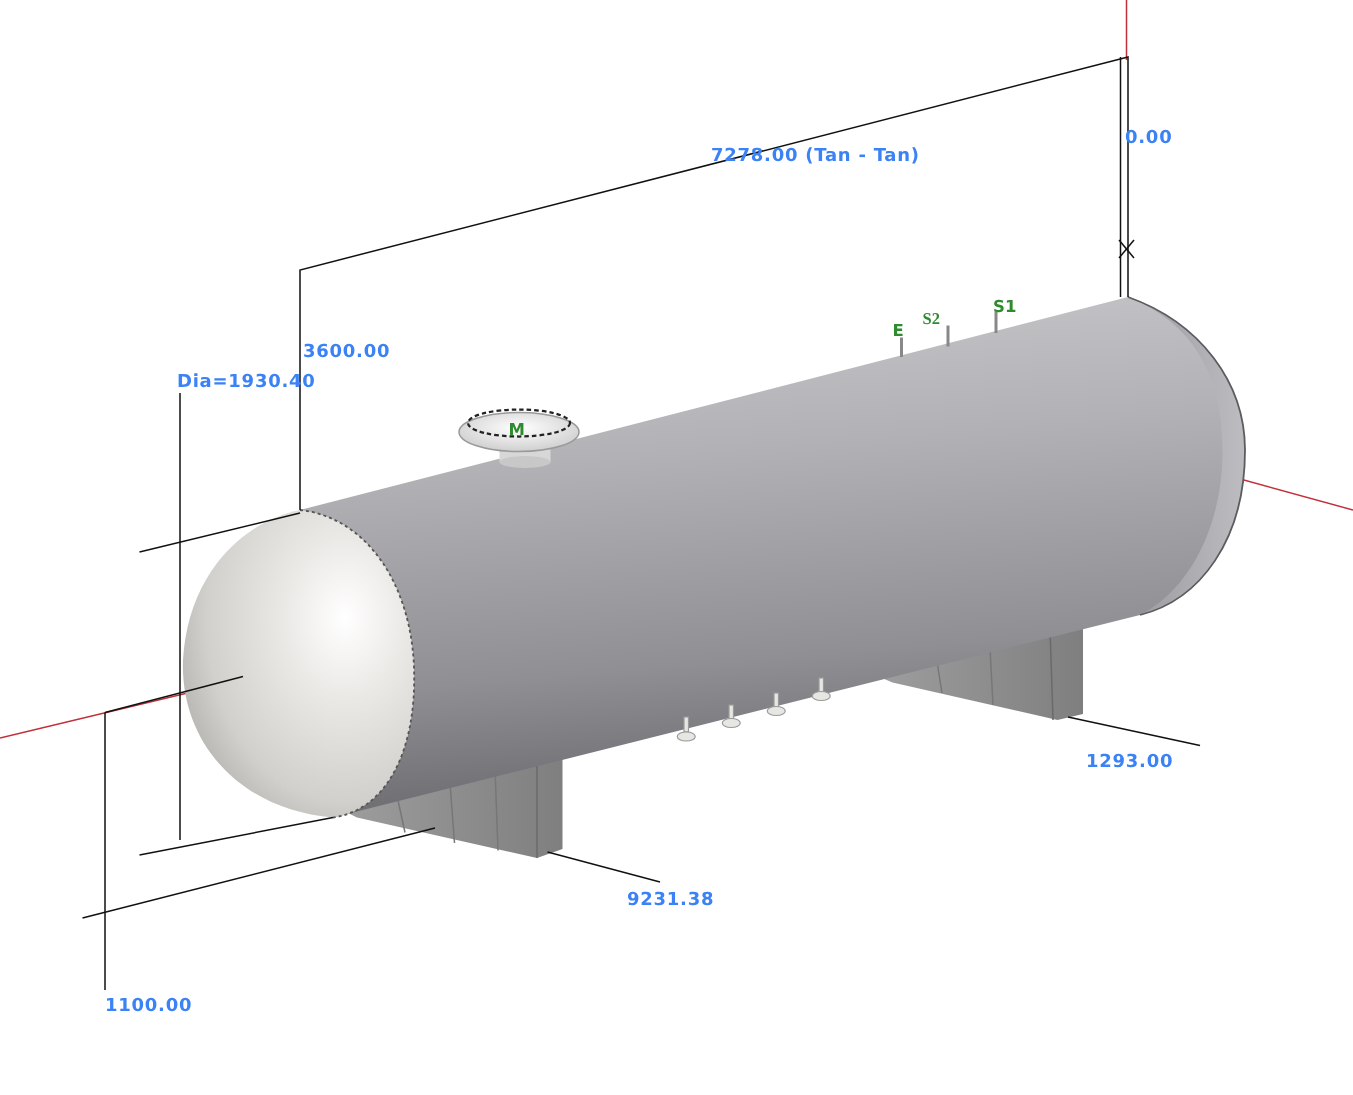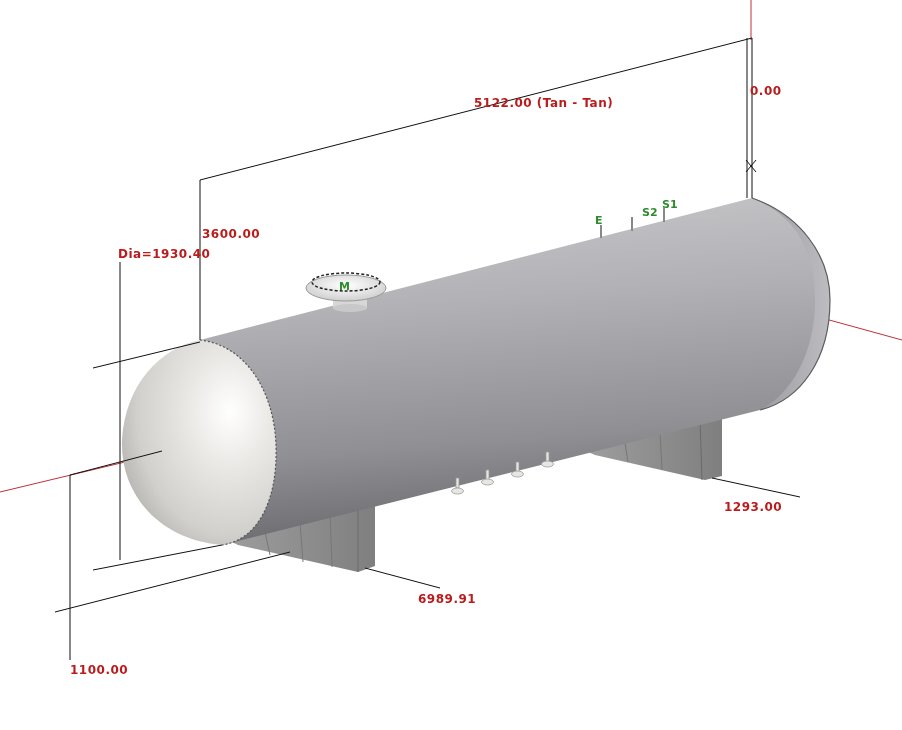--- a/index.html
+++ b/index.html
@@ -1,18 +1,18 @@
 <!DOCTYPE html>
 <html><head>
 <meta charset="utf-8">
 <style>
   html, body { margin: 0; padding: 0; background: #ffffff; }
   body { width: 902px; height: 730px; overflow: hidden; position: relative; font-family: "DejaVu Sans", sans-serif; }
   #canvas { position: absolute; left: 0; top: 0; width: 902px; height: 730px; }
-  .dim-label { position: absolute; font-family: "DejaVu Sans", sans-serif; font-size: 12px; font-weight: bold; color: #b91c1c; letter-spacing: 0.5px; white-space: nowrap; line-height: 14px; }
+  .dim-label { position: absolute; font-family: "DejaVu Sans", sans-serif; font-size: 12px; font-weight: bold; color: #3b82f6; letter-spacing: 0.5px; white-space: nowrap; line-height: 14px; }
   .nozzle-label { position: absolute; font-family: "DejaVu Sans", sans-serif; font-size: 11px; font-weight: bold; color: #2e8b2e; white-space: nowrap; line-height: 12px; }
 </style>
 </head>
 <body>
 
 <svg id="canvas" viewBox="0 0 902 730" xmlns="http://www.w3.org/2000/svg">
   <defs>
     <linearGradient id="shellGrad" x1="0" y1="0" x2="0.15" y2="1">
       <stop offset="0" stop-color="#c9c9cc"></stop>
       <stop offset="0.35" stop-color="#b2b2b6"></stop>
@@ -108,24 +108,24 @@
 
     <line x1="70" y1="475" x2="70" y2="660"></line>
     <line x1="70" y1="475" x2="162" y2="451"></line>
     <line x1="55" y1="612" x2="290" y2="552"></line>
 
     <line x1="365" y1="568" x2="440" y2="588"></line>
     <line x1="712" y1="478" x2="800" y2="497"></line>
   </g>
 </svg>
 
-<div class="dim-label" style="left:474px; top:96px;">5122.00 (Tan - Tan)</div>
+<div class="dim-label" style="left:474px; top:96px;">7278.00 (Tan - Tan)</div>
 <div class="dim-label" style="left:750px; top:84px;">0.00</div>
 <div class="dim-label" style="left:202px; top:227px;">3600.00</div>
 <div class="dim-label" style="left:118px; top:247px;">Dia=1930.40</div>
-<div class="dim-label" style="left:418px; top:592px;">6989.91</div>
+<div class="dim-label" style="left:418px; top:592px;">9231.38</div>
 <div class="dim-label" style="left:724px; top:500px;">1293.00</div>
 <div class="dim-label" style="left:70px; top:663px;">1100.00</div>
 
 <div class="nozzle-label" style="left:595px; top:215px;">E</div>
-<div class="nozzle-label" style="left:642px; top:207px;">S2</div>
+<div class="nozzle-label" style="left:615px; top:207px;font-family:Liberation Serif, serif;">S2</div>
 <div class="nozzle-label" style="left:662px; top:199px;">S1</div>
 <div class="nozzle-label" style="left:339px; top:281px;">M</div>
 
 </body></html>

